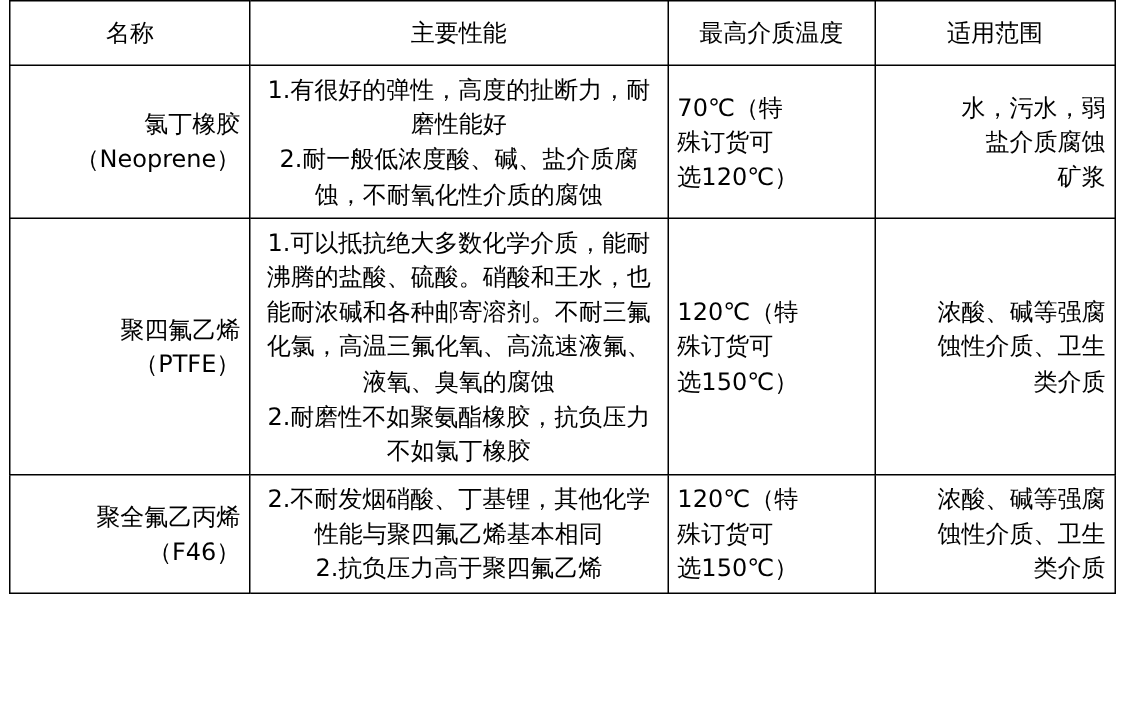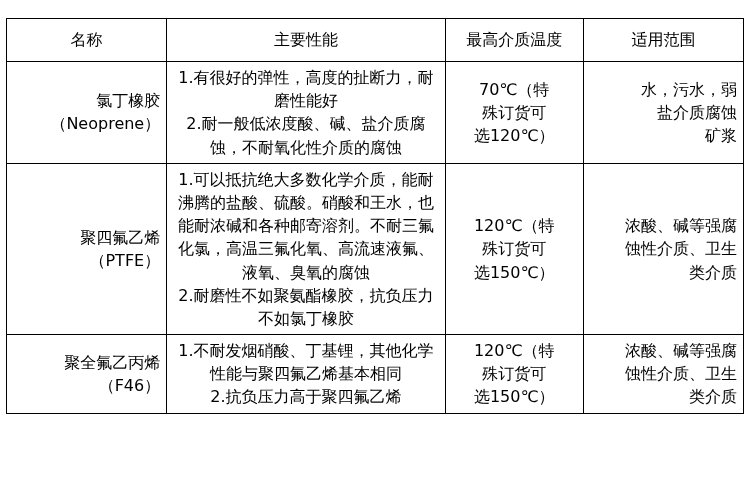--- a/index.html
+++ b/index.html
@@ -11,21 +11,21 @@
     width: 750px;
     height: 483px;
     font-family: "DejaVu Sans", "Liberation Sans", sans-serif;
     color: #000000;
     overflow: hidden;
   }
   .sheet {
     width: 750px;
     height: 483px;
     box-sizing: border-box;
-    padding: 18px 6px 2px 6px;
+    padding: 0 6px 2px 6px;
     background: #fff;
   }
   table.spec {
     border-collapse: collapse;
     width: 738px;
     table-layout: fixed;
   }
   table.spec td, table.spec th {
     border: 1px solid #000;
     vertical-align: middle;
@@ -48,21 +48,21 @@
     text-align: right;
     font-size: 16px;
     line-height: 1.5;
   }
   td.perf-cell {
     text-align: center;
     font-size: 16px;
     line-height: 1.55;
   }
   td.temp-cell {
-    text-align: center;
+    text-align: left;
     font-size: 16px;
     line-height: 1.5;
   }
   td.scope-cell {
     text-align: right;
     font-size: 16px;
     line-height: 1.5;
   }
   .name-cn { display: block; }
   .name-en { display: block; }
@@ -127,21 +127,21 @@
           <span class="line">蚀性介质、卫生</span>
           <span class="line">类介质</span>
         </td>
       </tr>
       <tr>
         <td class="name-cell">
           <span class="name-cn">聚全氟乙丙烯</span>
           <span class="name-en">（F46）</span>
         </td>
         <td class="perf-cell">
-          <span class="line">1.不耐发烟硝酸、丁基锂，其他化学性能与聚四氟乙烯基本相同</span>
+          <span class="line">2.不耐发烟硝酸、丁基锂，其他化学性能与聚四氟乙烯基本相同</span>
           <span class="line">2.抗负压力高于聚四氟乙烯</span>
         </td>
         <td class="temp-cell">
           <span class="line">120℃（特</span>
           <span class="line">殊订货可</span>
           <span class="line">选150℃）</span>
         </td>
         <td class="scope-cell">
           <span class="line">浓酸、碱等强腐</span>
           <span class="line">蚀性介质、卫生</span>

